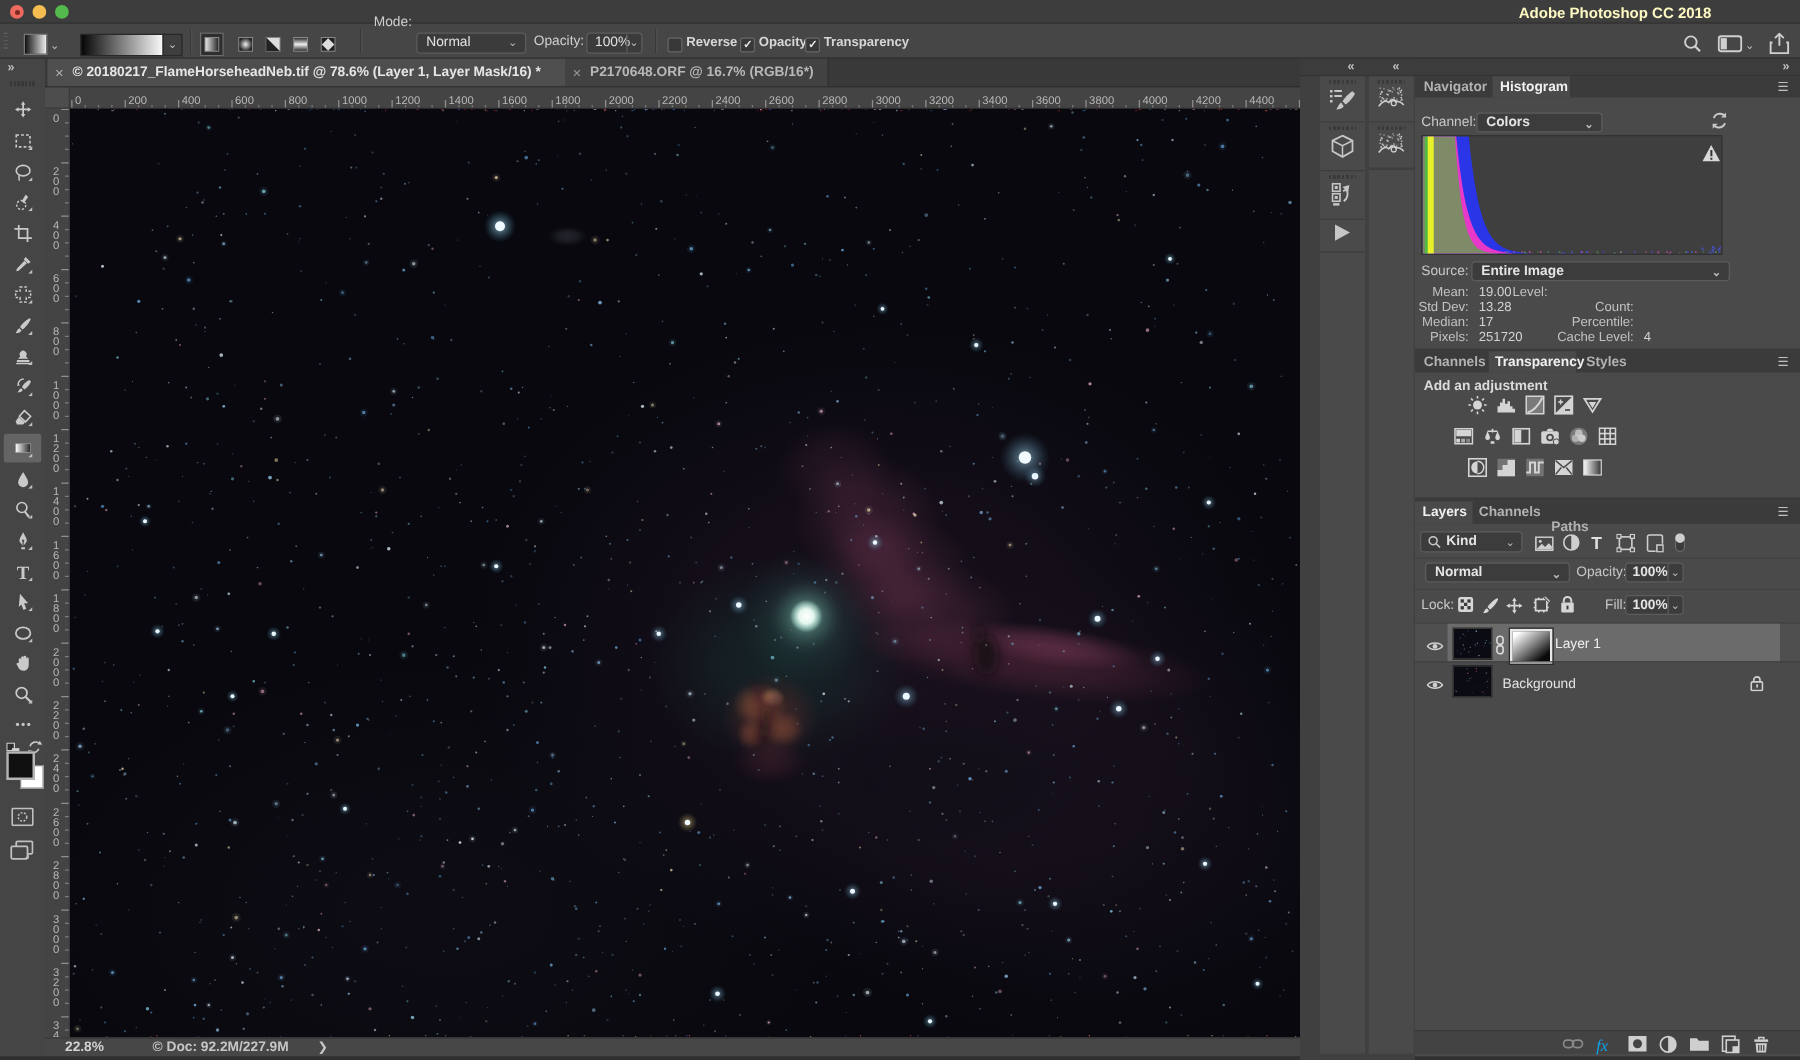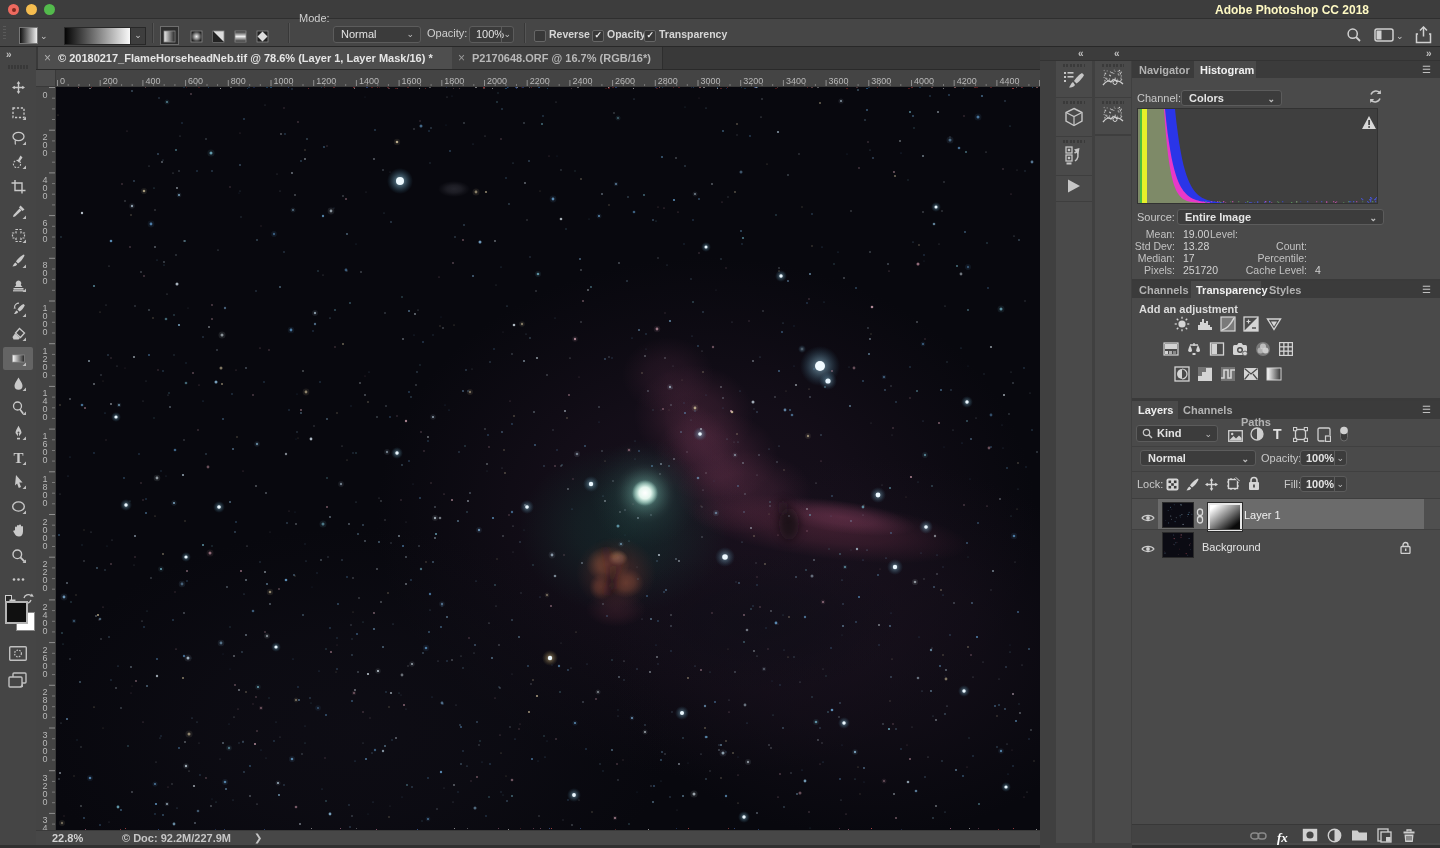--- a/index.html
+++ b/index.html
@@ -2825,21 +2825,21 @@
 <div style="position:absolute;left:1400px;top:540px"><svg width="11" height="13" viewBox="0 0 11 13" style="">
       <rect x="1" y="5.5" width="9" height="7" rx="1" fill="none" stroke="#d0d0d0" stroke-width="1.3"></rect>
       <path d="M3 5.5 V4 a2.5 2.5 0 0 1 5 0 V5.5" fill="none" stroke="#d0d0d0" stroke-width="1.3"></path>
       <rect x="5" y="7.5" width="1.4" height="2.5" fill="#d0d0d0"></rect>
     </svg></div>
 <div style="position:absolute;left:1132px;top:824px;width:308px;height:19px;background:#434343;border-top:1px solid #383838;box-sizing:border-box"></div>
 <div style="position:absolute;left:1250px;top:828px"><svg width="17" height="12" viewBox="0 0 17 12" style="">
       <rect x="0.8" y="3" width="8" height="6" rx="3" fill="none" stroke="#8a8a8a" stroke-width="1.4"></rect>
       <rect x="8" y="3" width="8" height="6" rx="3" fill="none" stroke="#8a8a8a" stroke-width="1.4"></rect>
     </svg></div>
-<div style="position:absolute;left:1277px;top:828px"><span style="color:#ffffff;font-size:13px;font-style:italic;font-weight:bold;font-family:'Liberation Serif'">fx</span></div>
+<div style="position:absolute;left:1277px;top:828px"><span style="color:#0ea5e9;font-size:13px;font-style:italic;font-weight:normal;font-family:'Liberation Serif'">fx</span></div>
 <div style="position:absolute;left:1302px;top:828px"><svg width="16" height="14" viewBox="0 0 16 14" style="">
       <rect x="0.8" y="0.8" width="14.4" height="12.4" fill="#cfcfcf"></rect>
       <circle cx="8" cy="7" r="3.6" fill="#434343"></circle>
     </svg></div>
 <div style="position:absolute;left:1327px;top:828px"><svg width="15" height="15" viewBox="0 0 15 15" style="">
       <circle cx="7.5" cy="7.5" r="6.2" fill="none" stroke="#cfcfcf" stroke-width="1.4"></circle>
       <path d="M7.5 1.3 A6.2 6.2 0 0 1 7.5 13.7 Z" fill="#cfcfcf"></path>
     </svg></div>
 <div style="position:absolute;left:1351px;top:828px"><svg width="17" height="14" viewBox="0 0 17 14" style="">
       <path d="M1 2.5 H6.5 L8 4.5 H16 V12.5 H1 Z" fill="#cfcfcf"></path>

